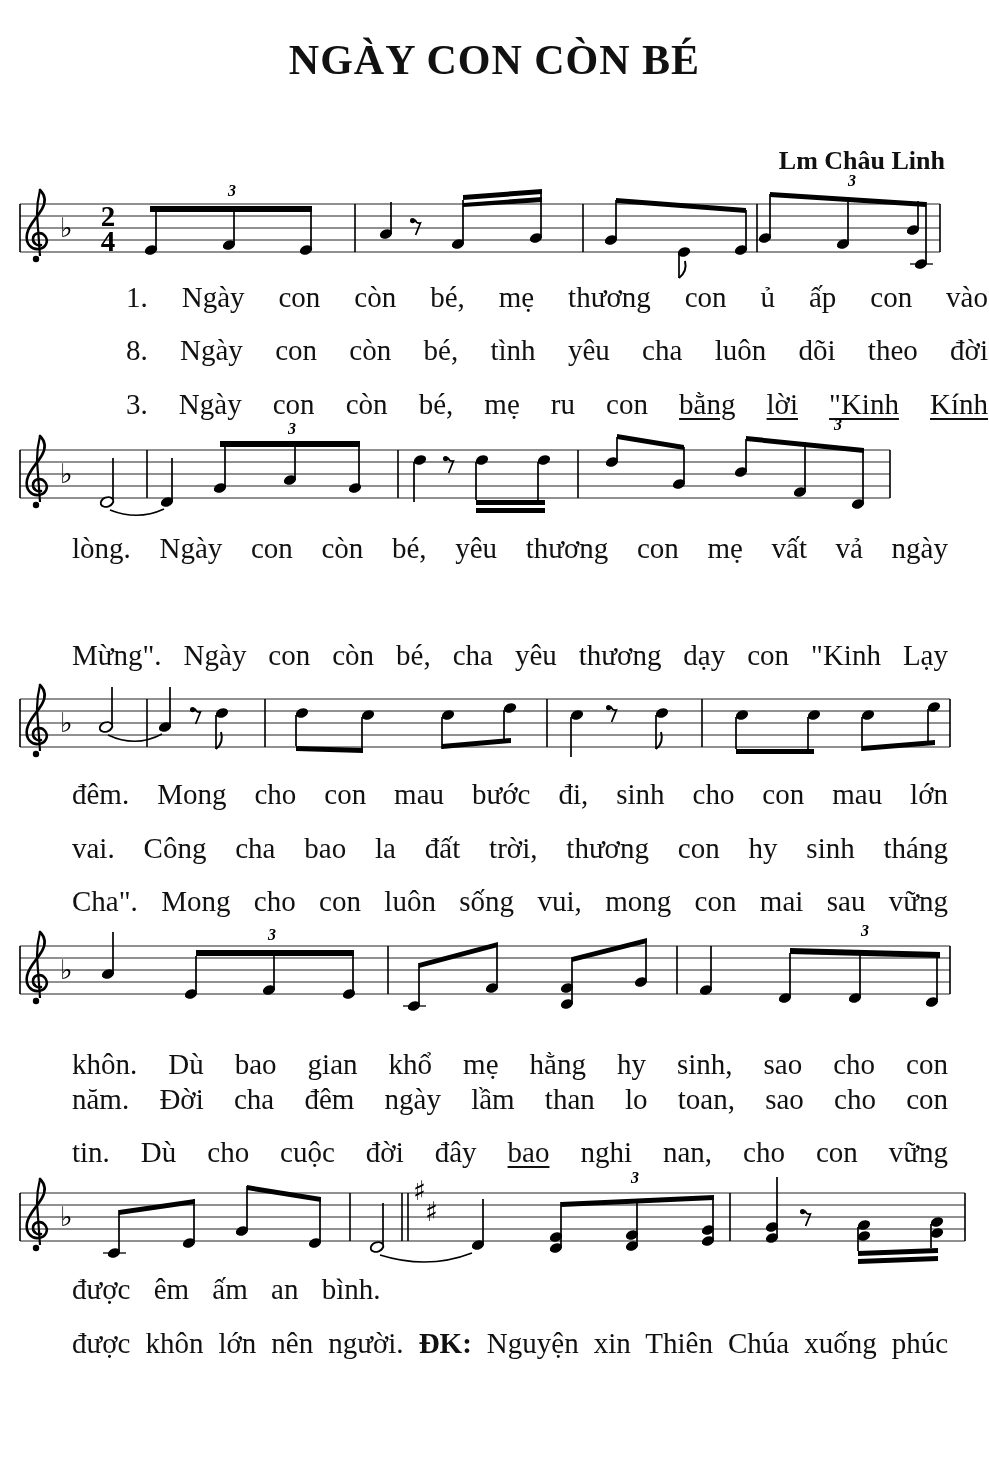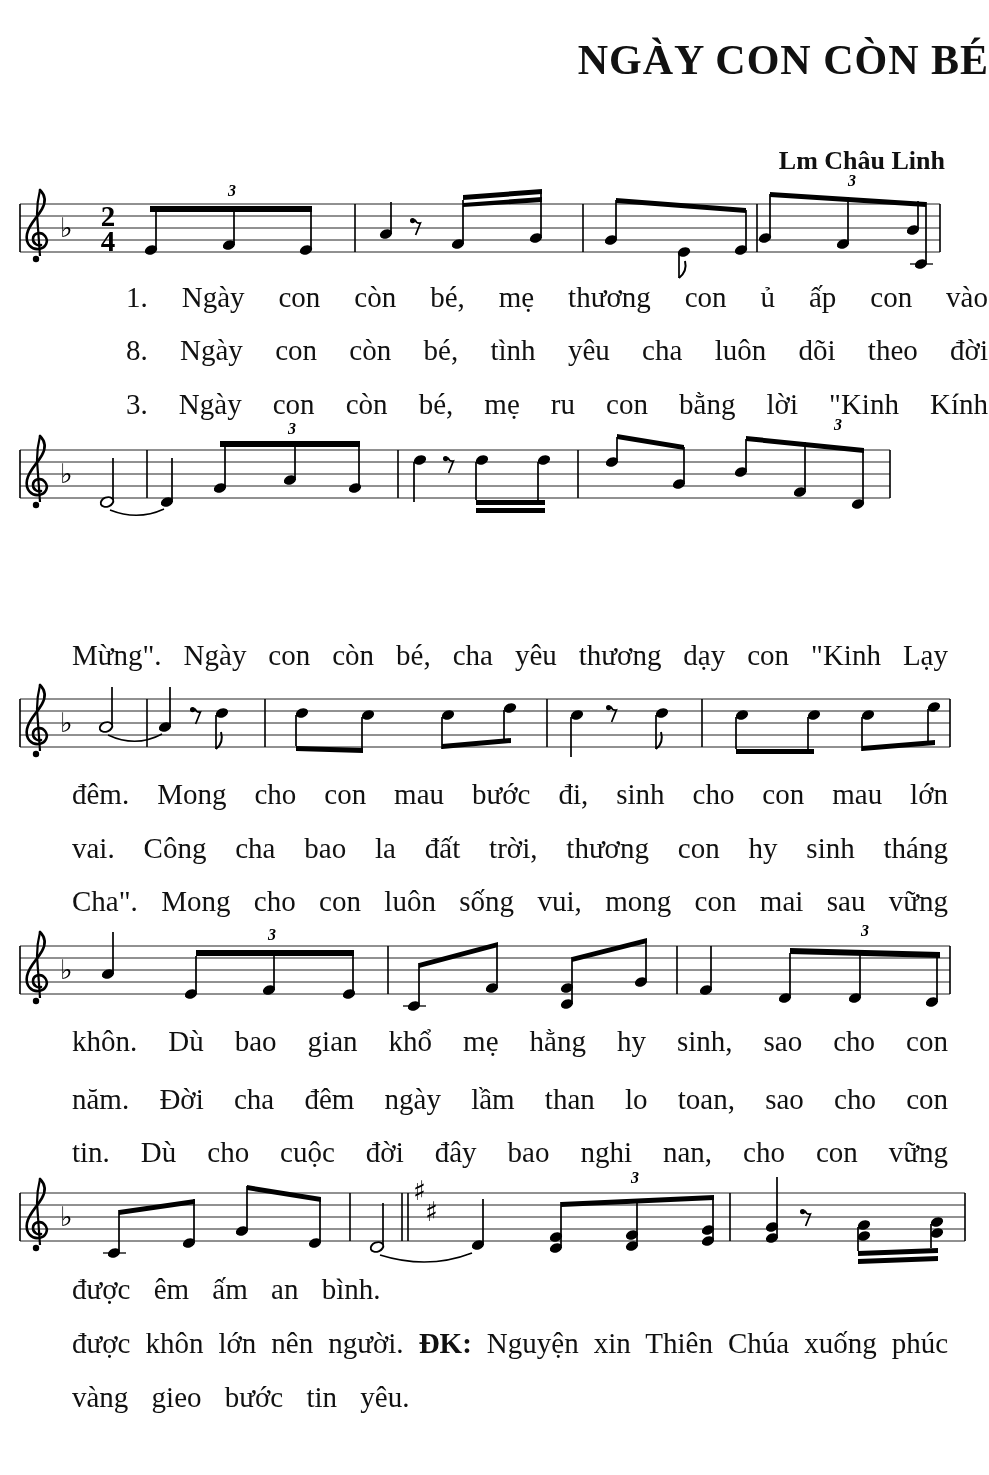--- a/index.html
+++ b/index.html
@@ -1,36 +1,36 @@
 <!DOCTYPE html>
 <html><head>
 <meta charset="utf-8">
 <style>
   html,body{margin:0;padding:0;background:#888;}
   .page{position:relative;width:989px;height:1475px;background:#ffffff;color:#111;
         font-family:"Liberation Serif", serif;overflow:hidden;}
-  .title{position:absolute;top:36px;left:0;width:100%;text-align:right;
+  .title{position:absolute;top:36px;left:0;width:100%;text-align:center;
          font-size:42px;font-weight:bold;letter-spacing:1px;}
   .author{position:absolute;top:146px;right:44px;font-size:26px;font-weight:bold;}
   .staff{position:absolute;left:0;width:989px;height:120px;}
   .sl{stroke:#222;stroke-width:1;}
   .bar{stroke:#000;stroke-width:1.6;}
   .stem{stroke:#000;stroke-width:1.7;}
   .bm{fill:#000;}
   .tie{fill:none;stroke:#000;stroke-width:1.6;}
   .flagd{fill:none;stroke:#000;stroke-width:2;}
   .ledger{stroke:#000;stroke-width:1.3;}
   .acc{font-family:"DejaVu Sans",sans-serif;font-size:27px;fill:#000;}
   .ts{font-family:"Liberation Serif",serif;font-size:29px;font-weight:bold;fill:#000;text-anchor:middle;}
   .trip{font-family:"Liberation Serif",serif;font-size:16px;font-style:italic;font-weight:bold;fill:#000;text-anchor:middle;}
   .lyric{position:absolute;left:72px;width:876px;font-size:29px;line-height:34px;
          text-align:justify;text-align-last:justify;white-space:normal;}
   .lyric.indent{left:86px;width:862px;margin-left:40px;}
   .lyric.loose{text-align:left;text-align-last:left;word-spacing:16px;}
-  .u{text-underline-offset:4px;text-decoration-thickness:2px;}
+  .u{text-decoration:underline;text-underline-offset:4px;text-decoration-thickness:2px;}
   .b{font-weight:bold;}
 </style>
 </head>
 <body>
 
 <div class="page">
 
   <div class="title">NGÀY CON CÒN BÉ</div>
   <div class="author">Lm Châu Linh</div>
 
@@ -180,20 +180,21 @@
       <use href="#nh" x="741" y="22"></use>
         <line class="stem" x1="746" y1="20" x2="746" y2="-11"></line>
       <use href="#nh" x="800" y="42"></use>
         <line class="stem" x1="805" y1="40" x2="805" y2="-8"></line>
       <use href="#nh" x="858" y="54"></use>
         <line class="stem" x1="863" y1="52" x2="863" y2="-2"></line>
       <text class="trip" x="838" y="-20">3</text>
     </g>
   </svg>
 
+  <div class="lyric" style="top:531px"><span>lòng. Ngày con còn bé, yêu thương con mẹ vất vả ngày</span></div>
   <div class="lyric" style="top:638px"><span>Mừng". Ngày con còn bé, cha yêu thương dạy con "Kinh Lạy</span></div>
 
   <svg class="staff" style="top:665px" viewBox="0 -34 989 120">
     <g>
       <line class="sl" x1="20" y1="0" x2="950" y2="0"></line>
         <line class="sl" x1="20" y1="12" x2="950" y2="12"></line>
       <line class="sl" x1="20" y1="24" x2="950" y2="24"></line>
         <line class="sl" x1="20" y1="36" x2="950" y2="36"></line>
       <line class="sl" x1="20" y1="48" x2="950" y2="48"></line>
     </g>
@@ -305,21 +306,21 @@
       <use href="#nh" x="785" y="52"></use>
         <line class="stem" x1="790" y1="50" x2="790" y2="7"></line>
       <use href="#nh" x="855" y="52"></use>
         <line class="stem" x1="860" y1="50" x2="860" y2="8"></line>
       <use href="#nh" x="932" y="56"></use>
         <line class="stem" x1="937" y1="54" x2="937" y2="10"></line>
       <text class="trip" x="865" y="-10">3</text>
     </g>
   </svg>
 
-  <div class="lyric" style="top:1024px"><span>khôn. Dù bao gian khổ mẹ hằng hy sinh, sao cho con</span></div>
+  <div class="lyric" style="top:1047px"><span>khôn. Dù bao gian khổ mẹ hằng hy sinh, sao cho con</span></div>
   <div class="lyric" style="top:1082px"><span>năm. Đời cha đêm ngày lầm than lo toan, sao cho con</span></div>
   <div class="lyric" style="top:1135px">
     <span>tin. Dù cho cuộc đời đây</span>
     <span class="u">bao</span>
     <span>nghi nan, cho con vững</span>
   </div>
 
   <svg class="staff" style="top:1159px" viewBox="0 -34 989 120">
     <g>
       <line class="sl" x1="20" y1="0" x2="965" y2="0"></line>
@@ -386,15 +387,14 @@
       <polygon class="bm" points="858,66 938,63 938,68 858,71"></polygon>
     </g>
   </svg>
 
   <div class="lyric loose" style="top:1272px"><span>được êm ấm an bình.</span></div>
   <div class="lyric" style="top:1326px">
     <span>được khôn lớn nên người.</span>
     <span class="b">ĐK:</span>
     <span>Nguyện xin Thiên Chúa xuống phúc</span>
   </div>
-  <div class="lyric loose" style="top:1380px"><span>vàng gieo bước tin yêu.</span></div>
 
 </div>
 
 </body></html>

